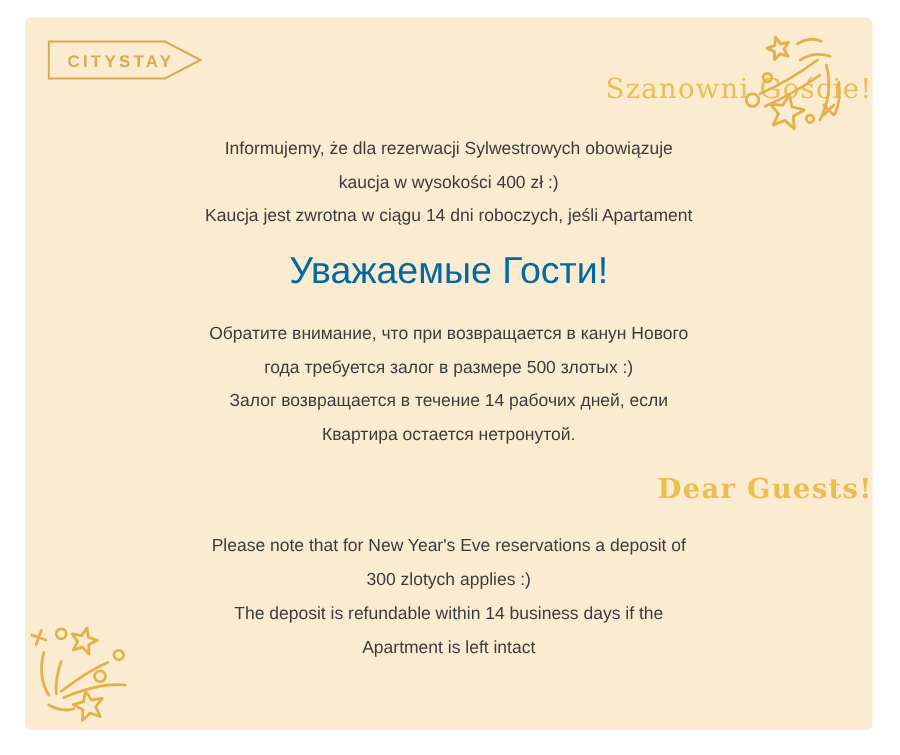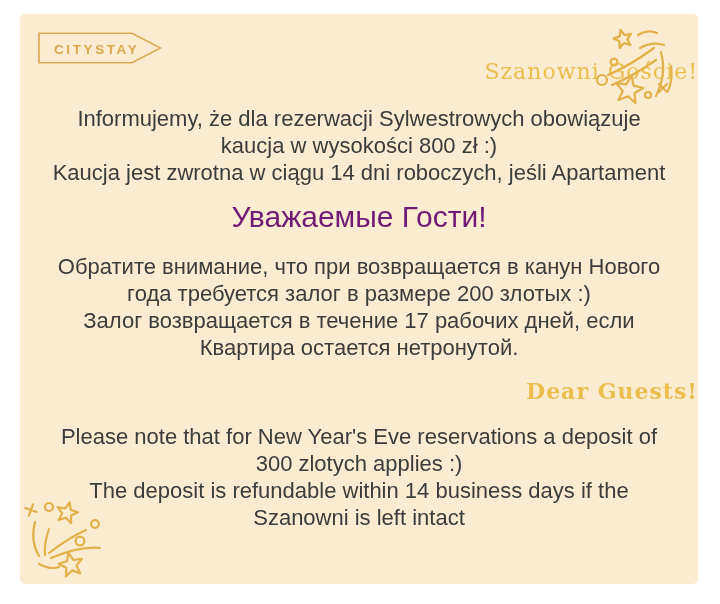--- a/index.html
+++ b/index.html
@@ -21,25 +21,25 @@
     font-family:"DejaVu Serif","Liberation Serif",serif;
     font-weight:normal;
     font-size:22px;line-height:40px;color:#ECBE50;
     letter-spacing:1px;margin:0;text-align:right;
   }
   .h-polish{margin-top:38px;}
   .h-english{margin-top:10px;font-weight:bold;}
   .heading-sans{
     font-family:"Liberation Sans",sans-serif;
     font-weight:normal;
-    font-size:30px;line-height:38px;color:#701a75;
+    font-size:30px;line-height:38px;color:#0369a1;
     margin:12px 0 0 0;
   }
   .para{
-    font-size:22px;line-height:27px;color:#3C3C3C;margin:13px 0 0 0;
+    font-size:14px;line-height:27px;color:#3C3C3C;margin:13px 0 0 0;
   }
   .para-russian{margin-top:17px;}
   .para-english{margin-top:12px;}
   .ln{display:block;}
   svg .goldstroke{stroke:#E3B14A;fill:none;stroke-linecap:round;stroke-linejoin:round;}
 </style>
 </head>
 <body>
 
 <div class="page">
@@ -85,34 +85,34 @@
       <path class="goldstroke" stroke-width="2.2" d="M29,62 Q58,50 78,52"></path>
       <path class="goldstroke" stroke-width="2.2" d="M17,68 Q28,74 37,71"></path>
       <circle class="goldstroke" stroke-width="2.2" cx="73" cy="28" r="3.8"></circle>
       <circle class="goldstroke" stroke-width="2.2" cx="58" cy="45" r="4.4"></circle>
       <use href="#star-b" class="goldstroke" stroke-width="1.75" transform="translate(49,69) rotate(-12) scale(1.25)"></use>
     </svg>
 
     <h1 class="heading-serif h-polish">Szanowni Goście!</h1>
     <p class="para">
       <span class="ln">Informujemy, że dla rezerwacji Sylwestrowych obowiązuje</span>
-      <span class="ln">kaucja w wysokości 800 zł :)</span>
+      <span class="ln">kaucja w wysokości 400 zł :)</span>
       <span class="ln">Kaucja jest zwrotna w ciągu 14 dni roboczych, jeśli Apartament</span>
     </p>
 
     <h2 class="heading-sans">Уважаемые Гости!</h2>
     <p class="para para-russian">
       <span class="ln">Обратите внимание, что при возвращается в канун Нового</span>
-      <span class="ln">года требуется залог в размере 200 злотых :)</span>
-      <span class="ln">Залог возвращается в течение 17 рабочих дней, если</span>
+      <span class="ln">года требуется залог в размере 500 злотых :)</span>
+      <span class="ln">Залог возвращается в течение 14 рабочих дней, если</span>
       <span class="ln">Квартира остается нетронутой.</span>
     </p>
 
     <h1 class="heading-serif h-english">Dear Guests!</h1>
     <p class="para para-english">
       <span class="ln">Please note that for New Year's Eve reservations a deposit of</span>
       <span class="ln">300 zlotych applies :)</span>
       <span class="ln">The deposit is refundable within 14 business days if the</span>
-      <span class="ln">Szanowni is left intact</span>
+      <span class="ln">Apartment is left intact</span>
     </p>
 
   </div>
 </div>
 
 </body></html>

